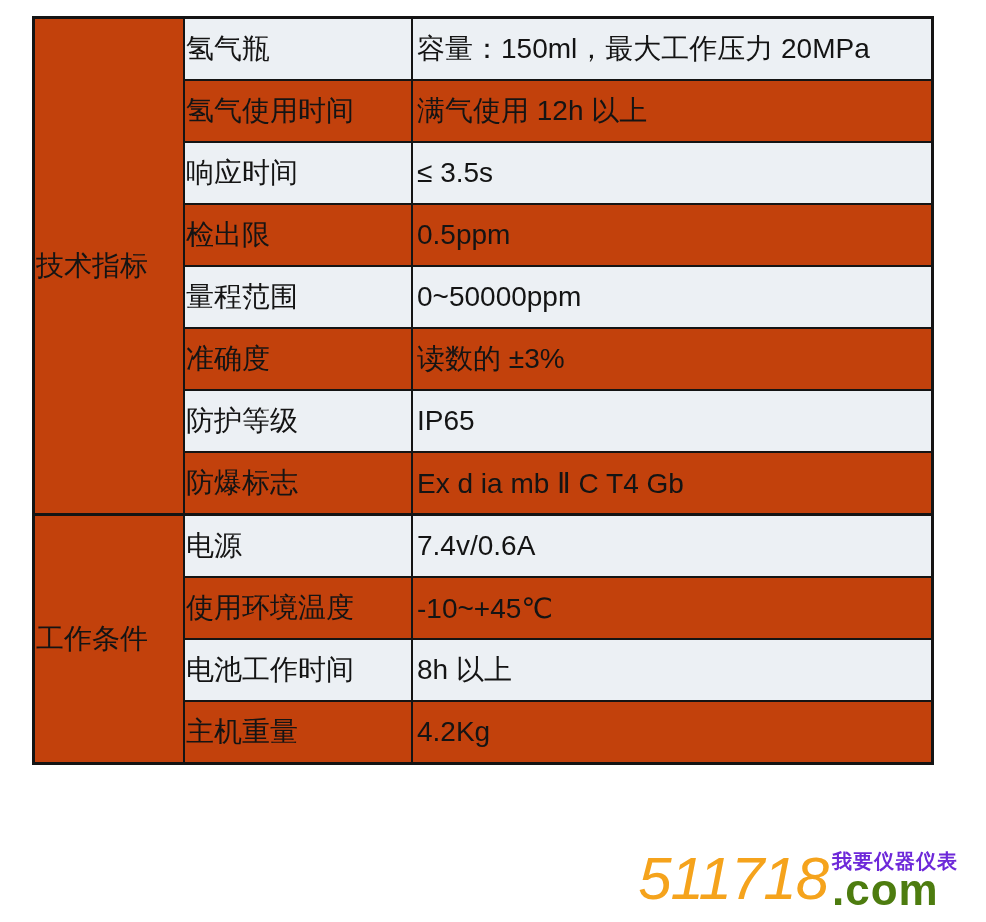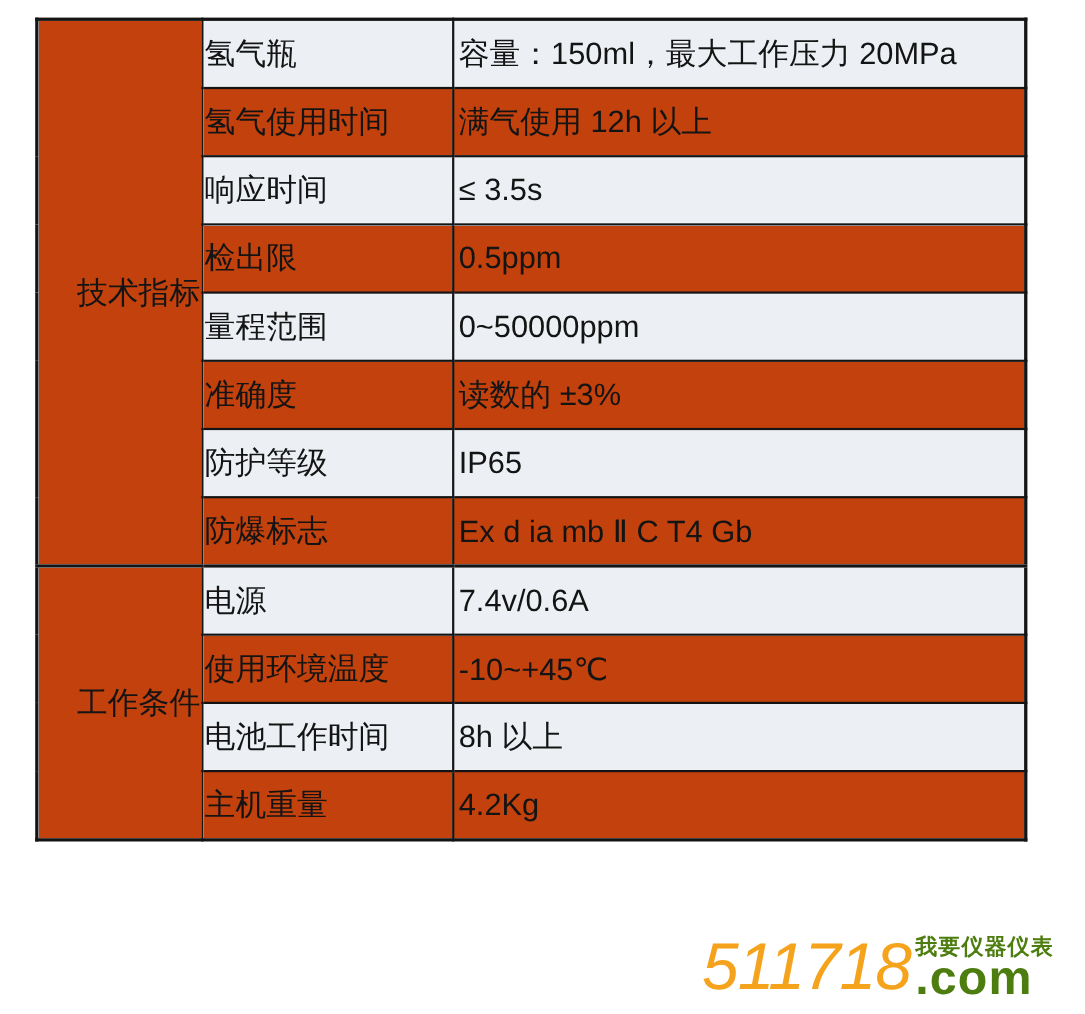--- a/index.html
+++ b/index.html
@@ -30,21 +30,21 @@
   table.spec td {
     border: 2px solid #141414;
     height: 58px;
     vertical-align: middle;
     background: #c2410c;
     overflow: hidden;
     white-space: nowrap;
   }
   td.group-cell {
     width: 146px;
-    text-align: right;
+    text-align: left;
     background: #ecf0f4;
   }
   td.label-cell {
     width: 224px;
   }
   td.value-cell {
     padding-left: 4px;
   }
   tr.alt td.label-cell,
   tr.alt td.value-cell {
@@ -70,21 +70,21 @@
     font-style: italic;
     letter-spacing: -1px;
   }
   .wm-right {
     display: flex;
     flex-direction: column;
     align-items: flex-start;
     margin-left: 4px;
   }
   .wm-tagline {
-    color: #4d7c0f;
+    color: #6d28d9;
     font-size: 20px;
     font-weight: bold;
     letter-spacing: 1px;
     line-height: 1;
     margin-bottom: 2px;
   }
   .wm-domain {
     color: #4d7c0f;
     font-size: 44px;
     font-weight: bold;

